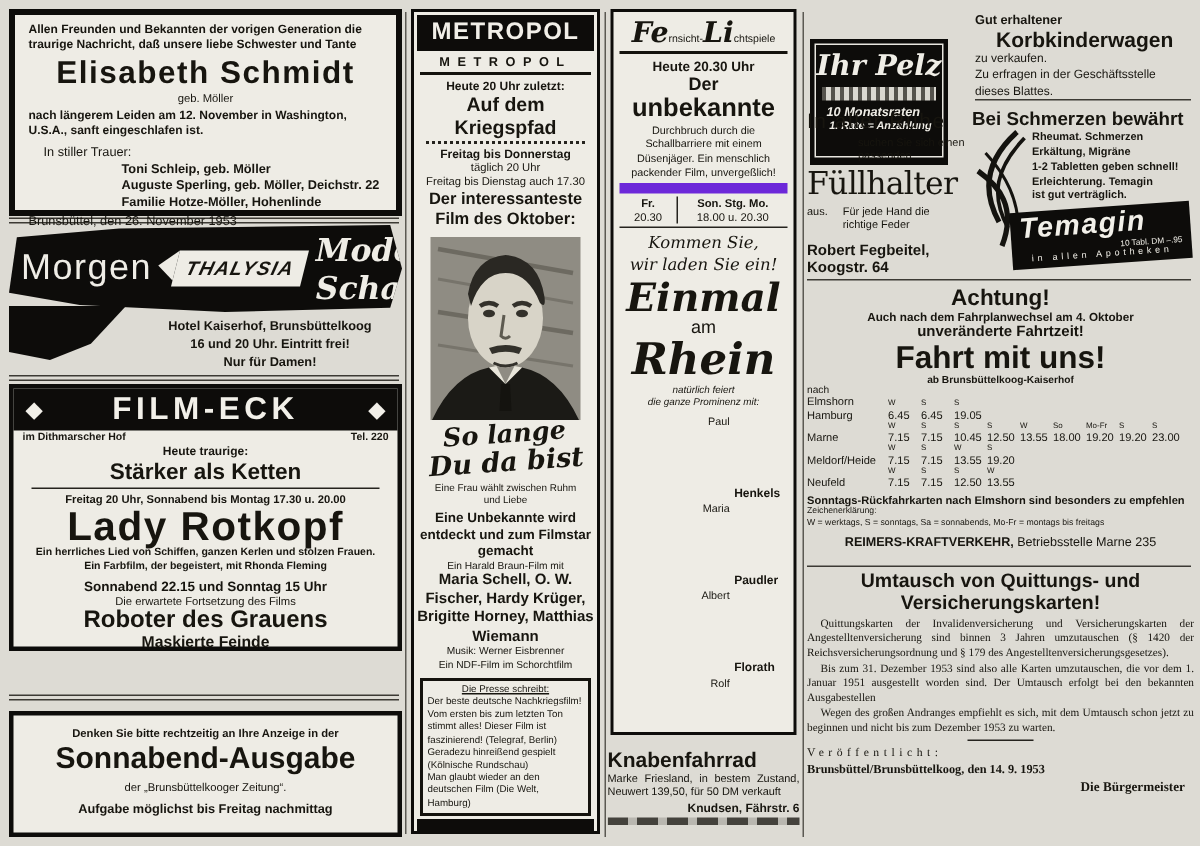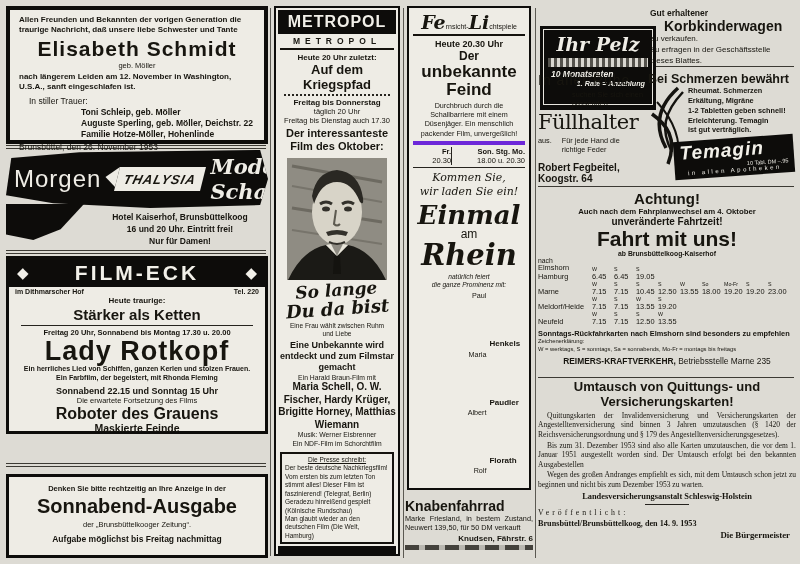--- a/index.html
+++ b/index.html
@@ -87,21 +87,21 @@
   
   #fernsicht{left:407px;top:6px;width:124px;height:484px;border:2px solid #0d0c0a;text-align:center;overflow:hidden;}
   .fs-head{border-bottom:2px solid #14120d;margin:3px 4px 0;padding-bottom:1px;}
   .fs-big{font-family:"DejaVu Serif",serif;font-style:italic;font-weight:bold;font-size:19px;}
   .fs-sm{font-size:7px;}
   .fs-heute{font-size:9px;font-weight:900;margin-top:3px;}
   .fs-t1{font-size:12px;font-weight:bold;}
   .fs-t2{font-size:17px;font-weight:900;line-height:1.05;}
   .fs-t3{font-size:17px;font-weight:900;line-height:1.1;}
   .fs-desc{font-size:7.2px;line-height:1.3;padding:1px 5px;}
-  .fs-sched{display:flex;border-top:4px solid #6d28d9;border-bottom:1px solid #25231e;margin:2px 4px;padding:2px 0;text-align:right;}
+  .fs-sched{display:flex;border-top:7px solid #6d28d9;border-bottom:1px solid #25231e;margin:2px 4px;padding:2px 0;}
   .fs-sc-l{width:34%;border-right:1px solid #25231e;}
   .fs-sc-r{flex:1;}
   .fs-sc1{font-size:7.5px;font-weight:bold;}
   .fs-sc2{font-size:7.5px;}
   .fs-invite{font-family:"DejaVu Serif",serif;font-style:italic;font-size:11px;line-height:1.3;margin-top:3px;}
   .fs-einmal{font-family:"DejaVu Serif",serif;font-style:italic;font-weight:bold;font-size:26px;line-height:1;margin-top:2px;}
   .fs-am{font-size:12px;line-height:1.1;}
   .fs-rhein{font-family:"DejaVu Serif",serif;font-style:italic;font-weight:bold;font-size:29px;line-height:1;}
   .fs-promi{font-size:6.6px;font-style:italic;line-height:1.25;margin-top:3px;}
   .fs-cast{margin-top:2px;}
@@ -115,21 +115,21 @@
   .fs-footbar{background:#0d0c0a;height:10px;margin:2px;}
 
   
   #knabenfahrrad{left:405px;top:498px;width:128px;height:62px;background:transparent;text-align:left;}
   .kn-title{font-size:14px;font-weight:900;}
   .kn-desc{font-size:7.3px;line-height:1.3;text-align:justify;}
   .kn-contact{font-size:8px;font-weight:bold;text-align:right;margin-top:1px;}
   .kn-smudge{height:5px;margin-top:2px;background:repeating-linear-gradient(90deg,#44423c 0 14px,#b9b7b0 14px 20px);}
 
   
-  #pelz{left:540px;top:26px;width:116px;height:84px;background:#0d0c0a;padding:3px;}
+  #pelz{left:540px;top:26px;width:92px;height:84px;background:#0d0c0a;padding:3px;}
   .pz-in{border:1px solid #e8e6df;height:76px;text-align:center;box-sizing:border-box;}
   .pz-script{color:#efede6;font-family:"DejaVu Serif",serif;font-style:italic;font-weight:bold;font-size:19px;margin-top:3px;}
   .pz-band{height:9px;margin:3px 4px 2px;background:repeating-linear-gradient(90deg,#55534d 0 3px,#d9d7d0 3px 6px);}
   .pz-raten{color:#efede6;font-style:italic;font-weight:bold;font-size:8.5px;text-align:left;padding-left:7px;}
   .pz-rate{color:#efede6;font-style:italic;font-weight:bold;font-size:7.2px;text-align:right;padding-right:7px;}
 
   
   #korb{left:650px;top:8px;width:144px;height:58px;background:transparent;text-align:left;}
   .kb-l1{font-size:8.5px;font-weight:bold;}
   .kb-title{font-size:14px;font-weight:900;padding-left:14px;}
@@ -314,21 +314,20 @@
     <div class="mt-footbar"></div>
   </div>
 
   <div class="ad" id="fernsicht">
     <div class="fs-head">
       <span class="fs-big">Fe</span><span class="fs-sm">rnsicht-</span><span class="fs-big">Li</span><span class="fs-sm">chtspiele</span>
     </div>
     <div class="fs-heute">Heute 20.30 Uhr</div>
     <div class="fs-t1">Der</div>
     <div class="fs-t2">unbekannte</div>
-    <div class="fs-t3">Feind</div>
     <div class="fs-desc">Durchbruch durch die Schallbarriere mit einem Düsenjäger. Ein menschlich packender Film, unvergeßlich!</div>
     <div class="fs-sched">
       <div class="fs-sc-l">
         <div class="fs-sc1">Fr.</div>
         <div class="fs-sc2">20.30</div>
       </div>
       <div class="fs-sc-r">
         <div class="fs-sc1">Son. Stg. Mo.</div>
         <div class="fs-sc2">18.00 u. 20.30</div>
       </div>
@@ -570,20 +569,19 @@
       <span>Betriebsstelle Marne 235</span>
     </div>
   </div>
 
   <div class="ad" id="umtausch">
     <div class="um-title">Umtausch von Quittungs- und</div>
     <div class="um-title">Versicherungskarten!</div>
     <div class="um-p">Quittungskarten der Invalidenversicherung und Versicherungskarten der Angestelltenversicherung sind binnen 3 Jahren umzutauschen (§ 1420 der Reichsversicherungsordnung und § 179 des Angestelltenversicherungsgesetzes).</div>
     <div class="um-p">Bis zum 31. Dezember 1953 sind also alle Karten umzutauschen, die vor dem 1. Januar 1951 ausgestellt worden sind. Der Umtausch erfolgt bei den bekannten Ausgabestellen</div>
     <div class="um-p">Wegen des großen Andranges empfiehlt es sich, mit dem Umtausch schon jetzt zu beginnen und nicht bis zum Dezember 1953 zu warten.</div>
-    <div class="um-signer">Landesversicherungsanstalt Schleswig-Holstein</div>
     <div class="um-div"></div>
     <div class="um-veroeff">Veröffentlicht:</div>
     <div class="um-date">Brunsbüttel/Brunsbüttelkoog, den 14. 9. 1953</div>
     <div class="um-mayor">Die Bürgermeister</div>
   </div>
 
 </div>
 
 </body></html>

